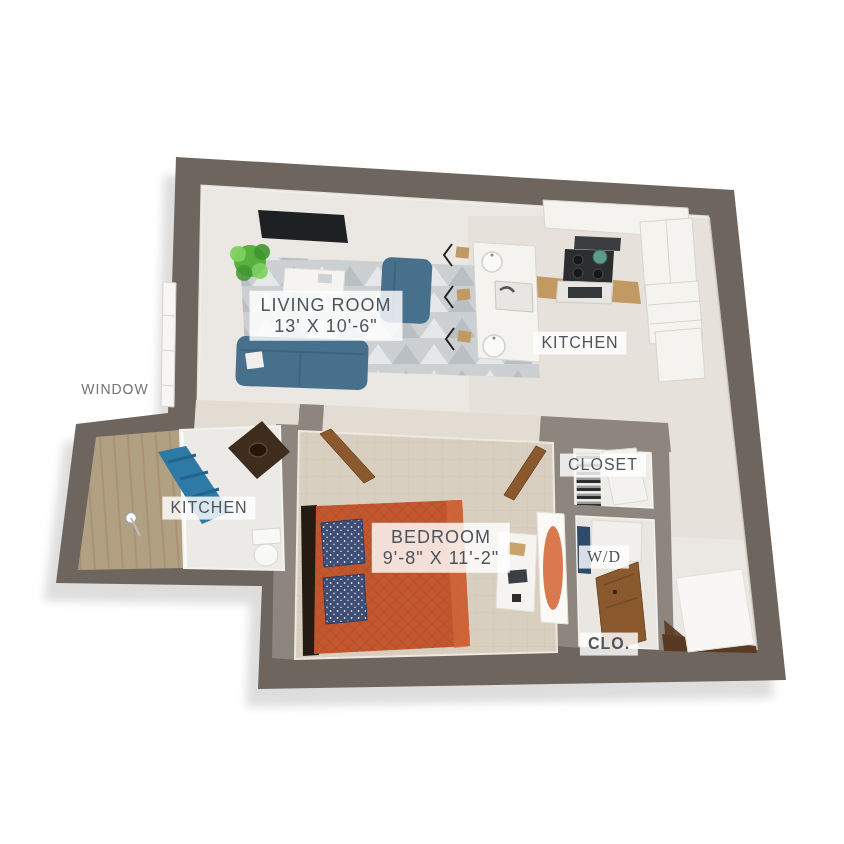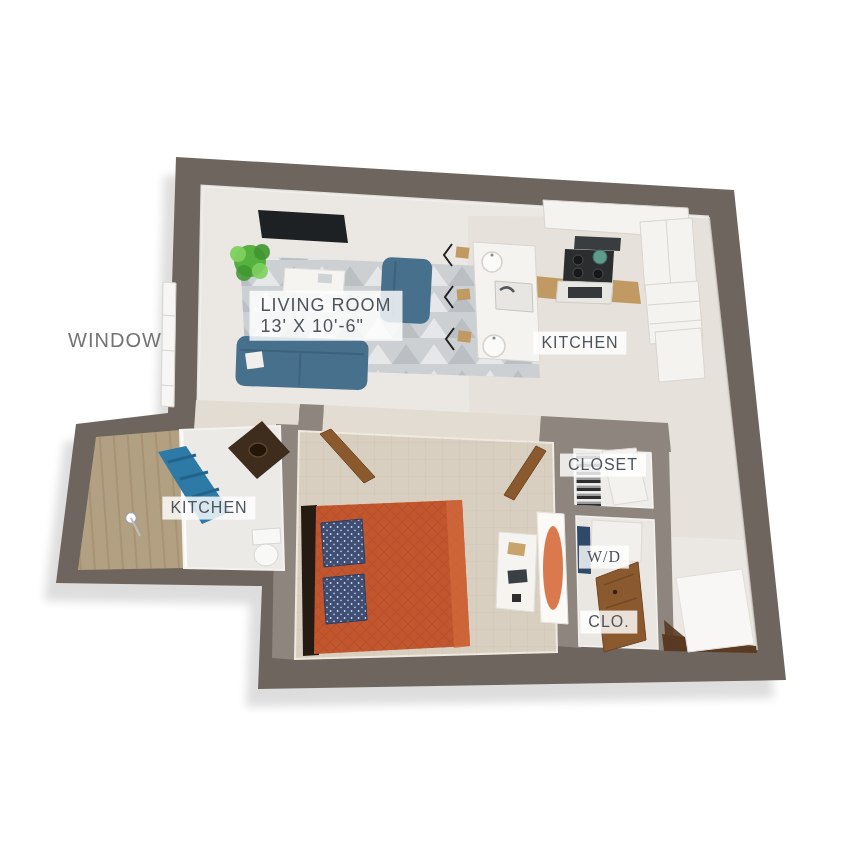--- a/index.html
+++ b/index.html
@@ -2,26 +2,26 @@
 <html style="--c-wallExterior: #6e655e; --c-wallInterior: #8e867e; --c-wallFace: #f1efeb; --c-floorMain: #ebe8e3; --c-floorHall: #e2dcd2; --c-floorKitchenTint: #e0dacf; --c-carpet: #d8cfc0; --c-carpetLine: #cbc1af; --c-rugBase: #ccd0d3; --c-rugDark: #aeb4ba; --c-rugLight: #e8eaec; --c-sofa: #47708c; --c-sofaDark: #3b5f79; --c-tableWhite: #f6f4f1; --c-plant: #57b13e; --c-plantLight: #7ed05f; --c-plantDark: #3f9630; --c-tv: #1e2124; --c-cabinet: #f5f3f0; --c-cabinetLine: #d9d5cf; --c-counterWood: #c19a63; --c-stove: #2b2d2f; --c-potTeal: #5f9b8a; --c-showerWood: #b2a082; --c-showerWoodLine: #a18c6a; --c-curtain: #2e7aa6; --c-curtainDark: #22648c; --c-vanity: #3e2c1c; --c-porcelain: #f8f8f6; --c-bed: #c2572f; --c-bedDark: #a7441f; --c-bedLight: #d2693c; --c-headboard: #261b12; --c-pillow: #3e4e74; --c-doorWood: #8a5a2e; --c-doorWoodDark: #6f4623; --c-clothesDark: #2d2d2d; --c-washerNavy: #2e4a68; --c-entryFloor: #5a3a22; --c-labelText: #4e545c; --c-labelBg: rgba(255,255,255,0.82); --c-windowText: #747474;"><head>
 <meta charset="utf-8">
 <style>
   html,body{margin:0;padding:0;background:#ffffff;}
   .stage{position:relative;width:844px;height:844px;background:#ffffff;overflow:hidden;
          font-family:"Liberation Sans",sans-serif;}
   svg{position:absolute;left:0;top:0;}
   .label{position:absolute;transform:translate(-50%,-50%);
          background:var(--c-labelBg,rgba(255,255,255,0.82));
          color:var(--c-labelText,#4e545c);
-         text-align:left;letter-spacing:1px;line-height:1.18;
+         text-align:center;letter-spacing:1px;line-height:1.18;
          white-space:nowrap;font-weight:400;}
   .label--lg{font-size:18px;padding:4px 11px;}
   .label--md{font-size:16px;padding:2px 8px;}
   .label--plain{background:transparent;color:var(--c-windowText,#747474);
-                font-size:20px;padding:0;letter-spacing:1px;}
+                font-size:14px;padding:0;letter-spacing:1px;margin-top:48px;}
 </style>
 </head>
 <body>
 
 <div class="stage">
 
 <svg width="844" height="844" viewBox="0 0 844 844">
   <defs>
     <filter id="soft" x="-20%" y="-20%" width="140%" height="140%">
           <feGaussianBlur stdDeviation="5"></feGaussianBlur>
@@ -199,26 +199,30 @@
 </div>
 
 <div class="label label--md" style="left:580px;top:343px;">
   <span>KITCHEN</span>
 </div>
 
 <div class="label label--md" style="left:209px;top:508px;">
   <span>KITCHEN</span>
 </div>
 
+<div class="label label--lg" style="left:441px;top:548px;">
+  <div>BEDROOM</div>
+  <div>9'-8" X 11'-2"</div>
+</div>
 
 <div class="label label--md" style="left:603px;top:465px;">
   <span>CLOSET</span>
 </div>
 
 <div class="label label--md" style="left:604px;top:557px;font-family:Liberation Serif, serif;">
   <span>W/D</span>
 </div>
 
-<div class="label label--md" style="left:609px;top:622px;">
+<div class="label label--md" style="left:609px;top:644px;font-weight:bold;">
   <span>CLO.</span>
 </div>
 
 </div>
 
 </body></html>

